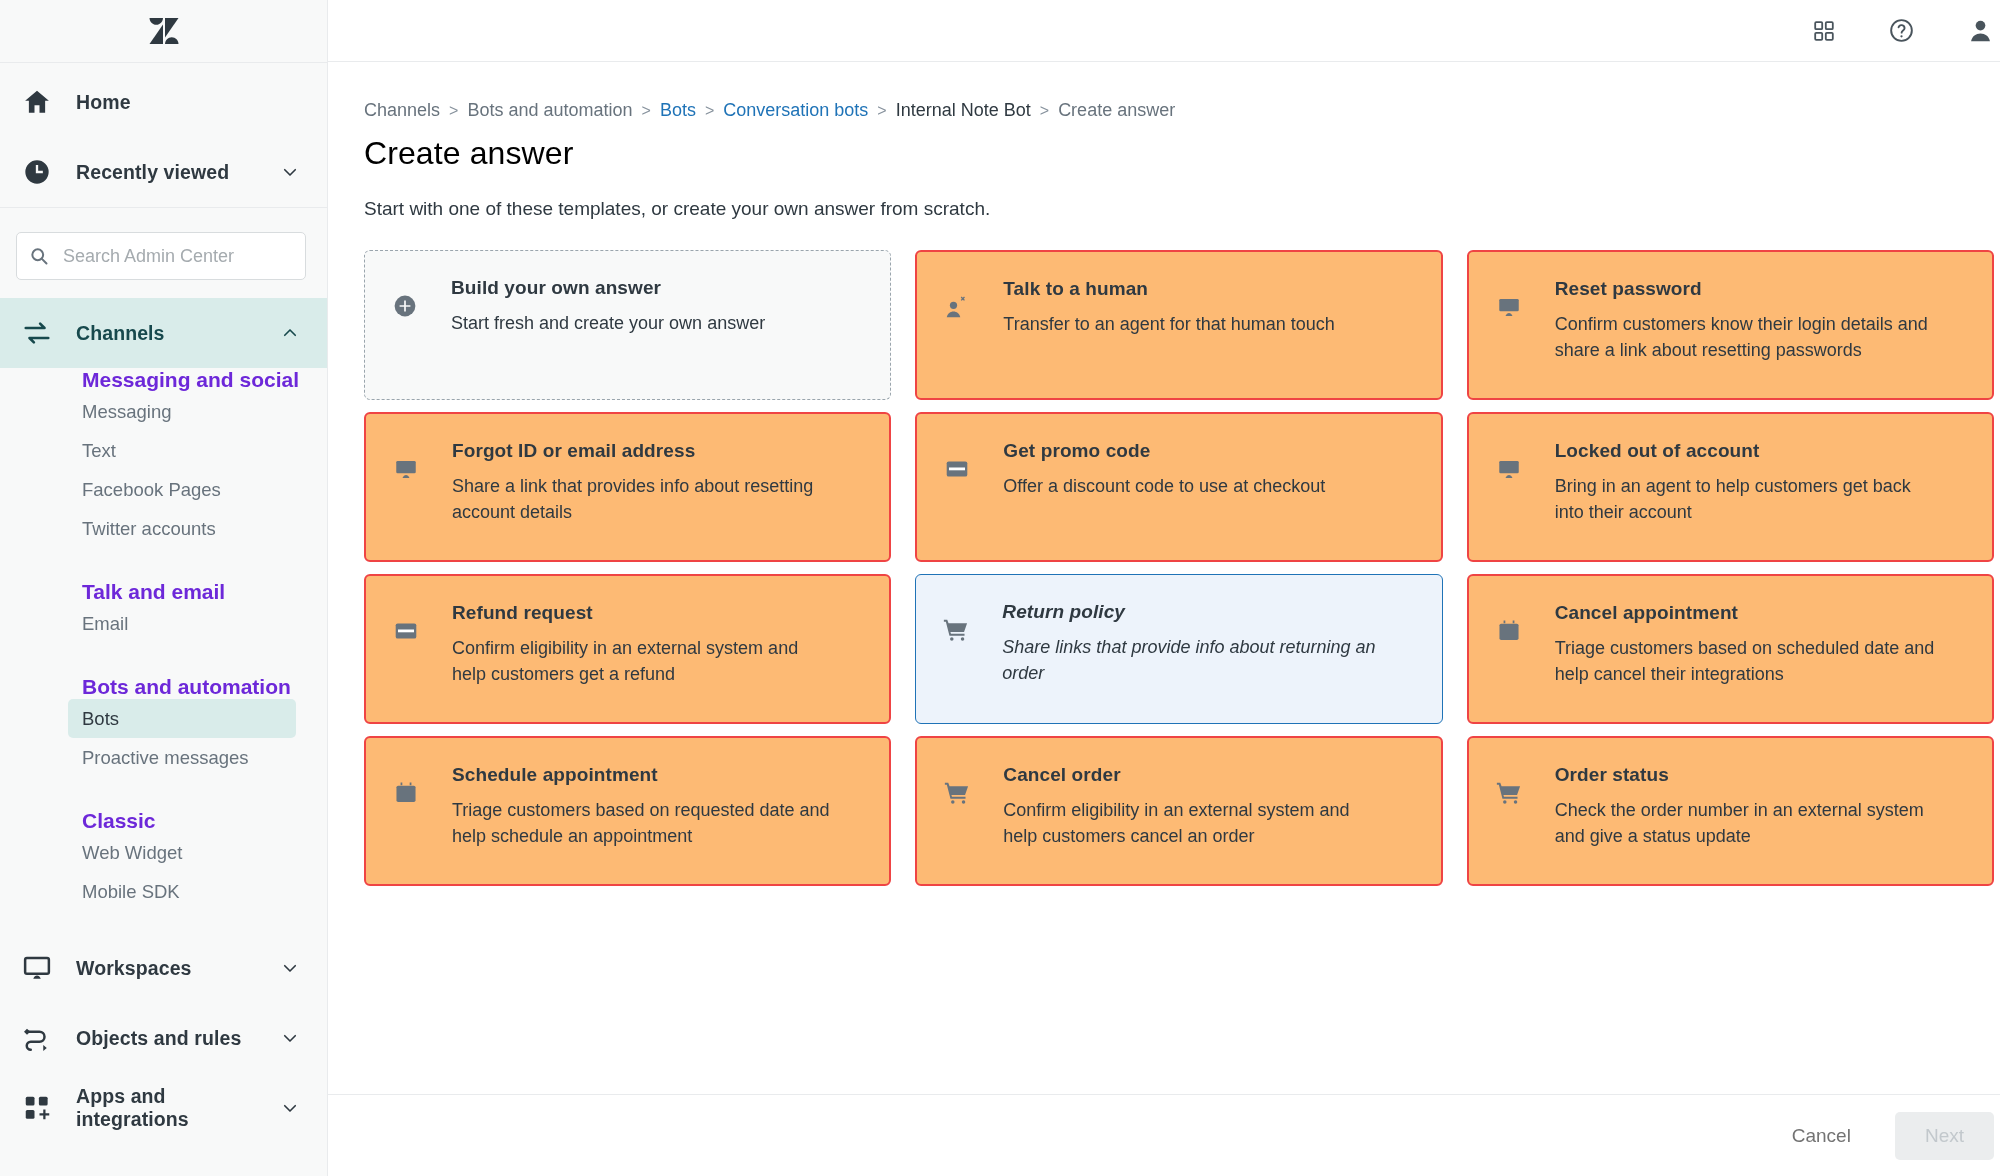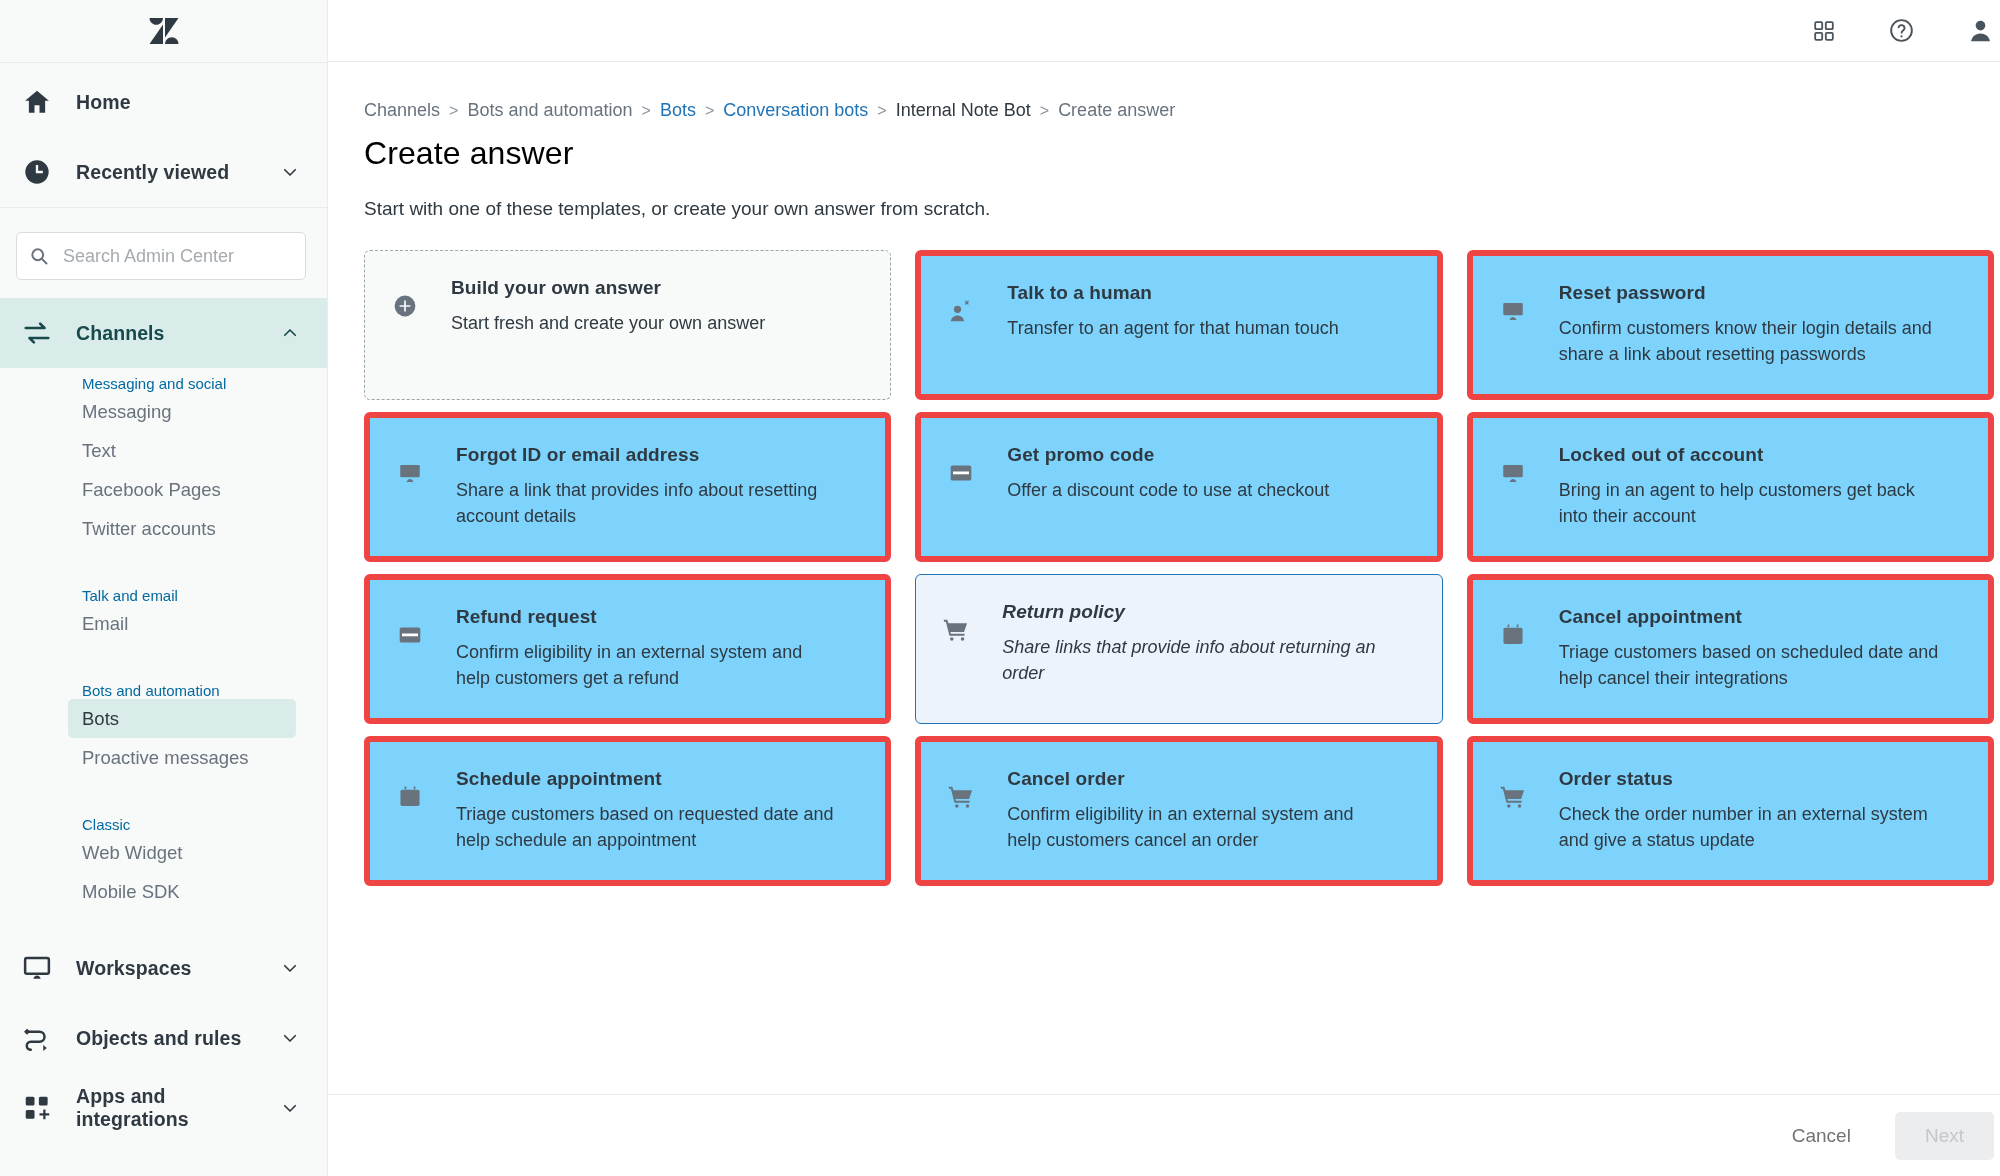--- a/index.html
+++ b/index.html
@@ -73,21 +73,21 @@
   .nav-row.active {
     background: #d9ecea;
   }
   .nav-row.active .ico, .nav-row.active .txt, .nav-row.active .chev { color: #17494d; }
 
   .subnav {
     padding-top: 2px;
     
   }
   .group-label {
-    font-size: 15px; font-weight: 400; color: #0369a1;
+    font-size: 21px; font-weight: 700; color: #6d28d9;
     padding: 0 0 0 82px;
     height: 34px; display:flex; align-items:flex-end;
   }
   .group-label.clipped { height: 22px; overflow: hidden; align-items: flex-end; }
   .sub-item {
     height: 39px;
     display: flex; align-items: center;
     padding-left: 82px;
     font-size: 18.5px; color: #68737d;
     cursor: pointer;
@@ -143,26 +143,26 @@
   .subtitle { font-size: 19px; color: #2f3941; margin-bottom: 30px; }
 
   
   .grid {
     display: grid;
     grid-template-columns: repeat(3, 1fr);
     gap: 12px 24px;
     width: 1630px;
   }
   .card {
-    border: 6px solid #ef4444;
+    border: 2px solid #ef4444;
     border-radius: 6px;
     min-height: 150px;
     padding: 26px 26px 26px 24px;
     display: flex; align-items: flex-start;
-    background: #7dd3fc;
+    background: #fdba74;
     cursor: pointer;
   }
   .card.dashed {
     border: 1px dashed #9aa5ad;
     background: #f8f9f9;
   }
   .card.selected {
     border: 1px solid #1f73b7;
     background: #edf3fb;
     font-style: italic;

